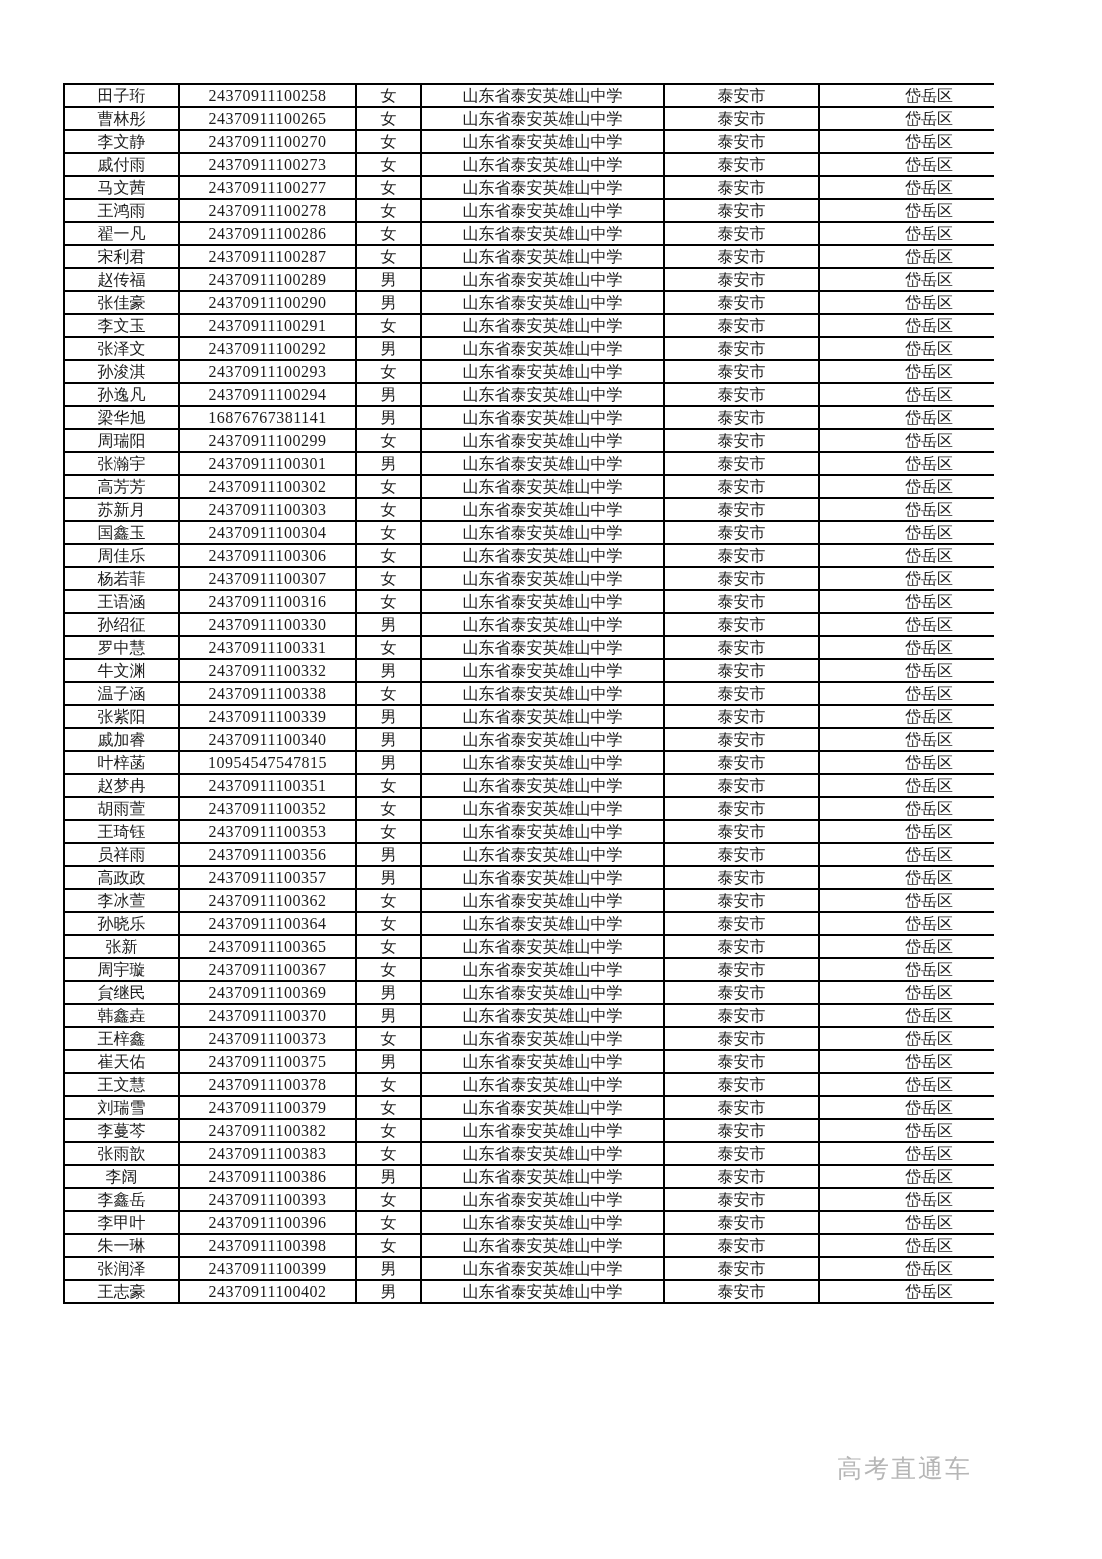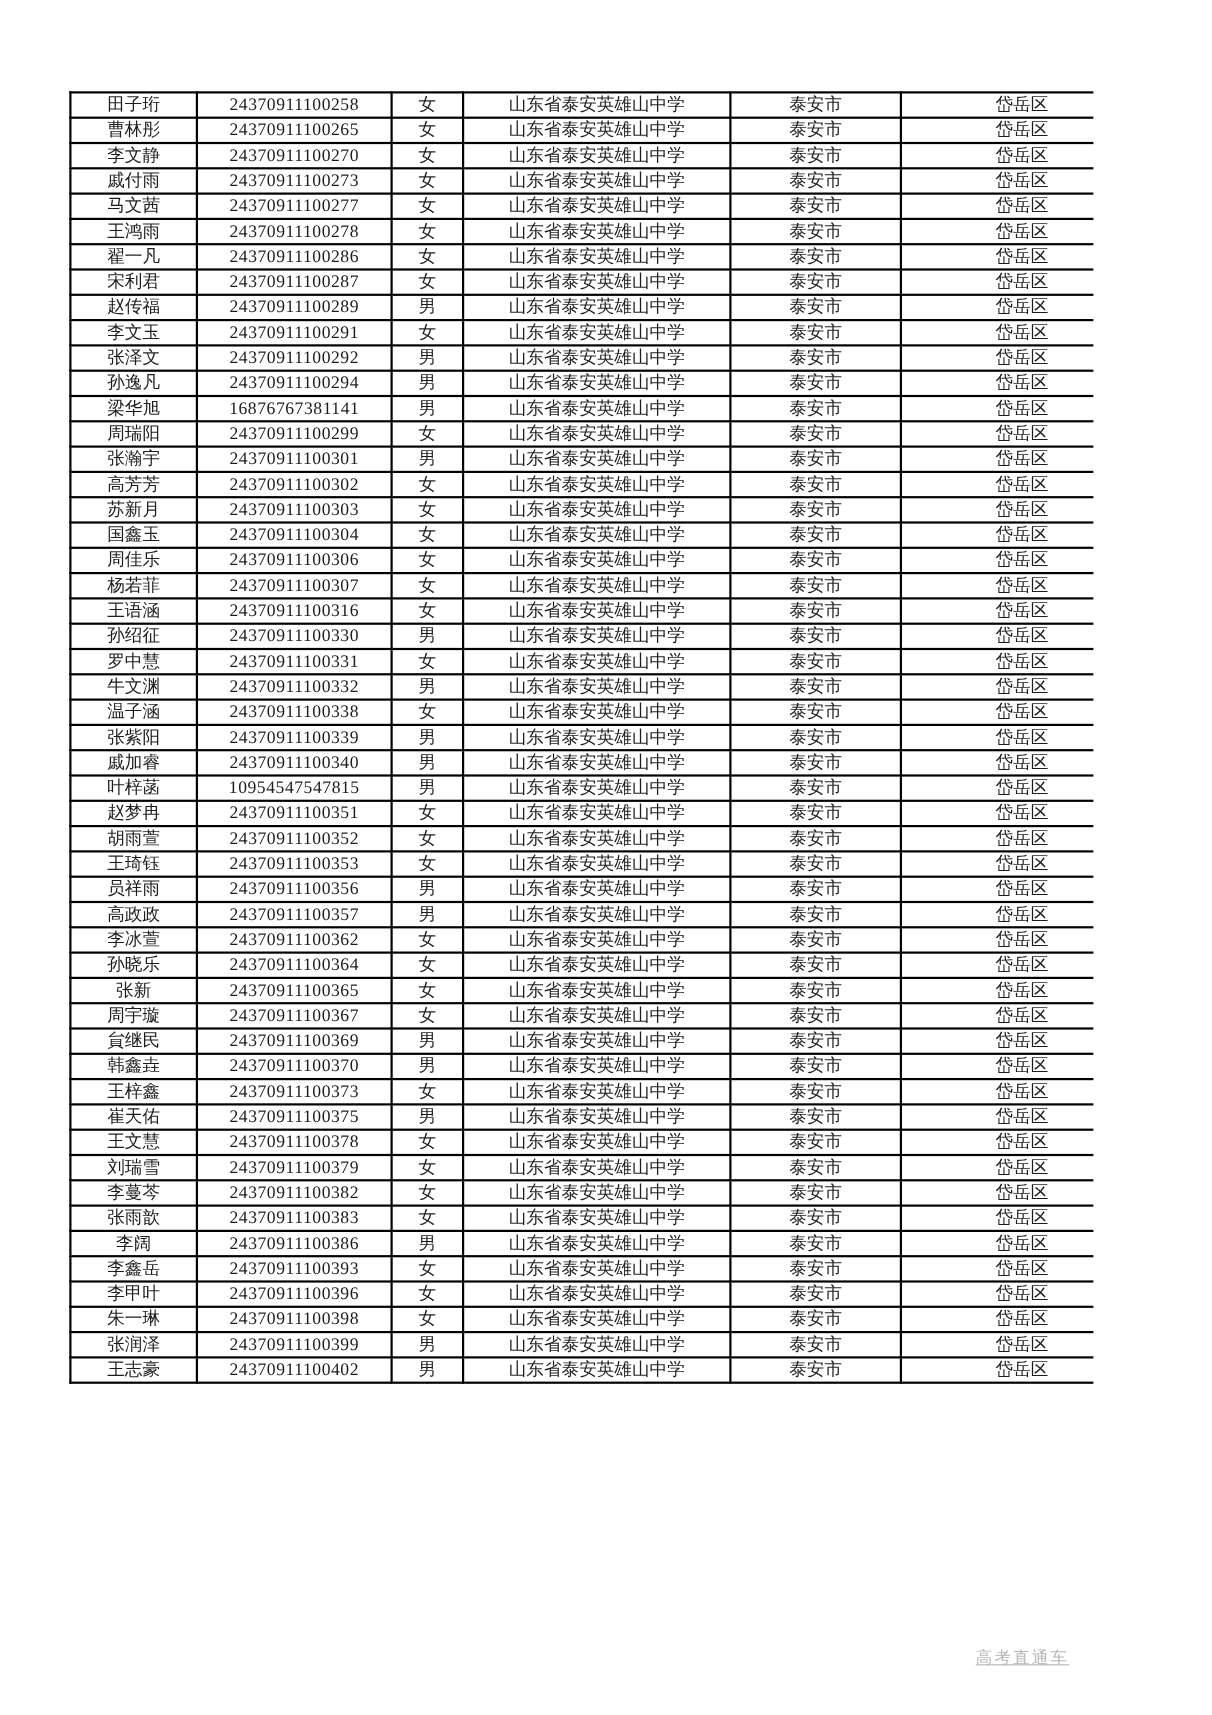--- a/index.html
+++ b/index.html
@@ -39,27 +39,26 @@
   }
   col.c-name{width:115px;}
   col.c-number{width:177px;}
   col.c-gender{width:65px;}
   col.c-school{width:243px;}
   col.c-city{width:155px;}
   col.c-district{width:220px;}
   td.num{letter-spacing:0.5px;}
   .watermark{
     position:absolute;
-    top:1498px;
+    top:1452px;
     right:22px;
-    font-size:15px;
+    font-size:25px;
     letter-spacing:2px;
     color:var(--watermark);
     font-family:"Liberation Sans","DejaVu Sans",sans-serif;
-    text-decoration:underline;
   }
 </style>
 </head>
 <body>
 
 <div class="page">
 
   <table class="roster">
     <colgroup>
       <col class="c-name">
@@ -136,31 +135,47 @@
         </tr>
         <tr>
           <td>赵传福</td>
           <td class="num">24370911100289</td>
           <td>男</td>
           <td>山东省泰安英雄山中学</td>
           <td>泰安市</td>
           <td>岱岳区</td>
         </tr>
         <tr>
+          <td>张佳豪</td>
+          <td class="num">24370911100290</td>
+          <td>男</td>
+          <td>山东省泰安英雄山中学</td>
+          <td>泰安市</td>
+          <td>岱岳区</td>
+        </tr>
+        <tr>
           <td>李文玉</td>
           <td class="num">24370911100291</td>
           <td>女</td>
           <td>山东省泰安英雄山中学</td>
           <td>泰安市</td>
           <td>岱岳区</td>
         </tr>
         <tr>
           <td>张泽文</td>
           <td class="num">24370911100292</td>
           <td>男</td>
+          <td>山东省泰安英雄山中学</td>
+          <td>泰安市</td>
+          <td>岱岳区</td>
+        </tr>
+        <tr>
+          <td>孙浚淇</td>
+          <td class="num">24370911100293</td>
+          <td>女</td>
           <td>山东省泰安英雄山中学</td>
           <td>泰安市</td>
           <td>岱岳区</td>
         </tr>
         <tr>
           <td>孙逸凡</td>
           <td class="num">24370911100294</td>
           <td>男</td>
           <td>山东省泰安英雄山中学</td>
           <td>泰安市</td>

